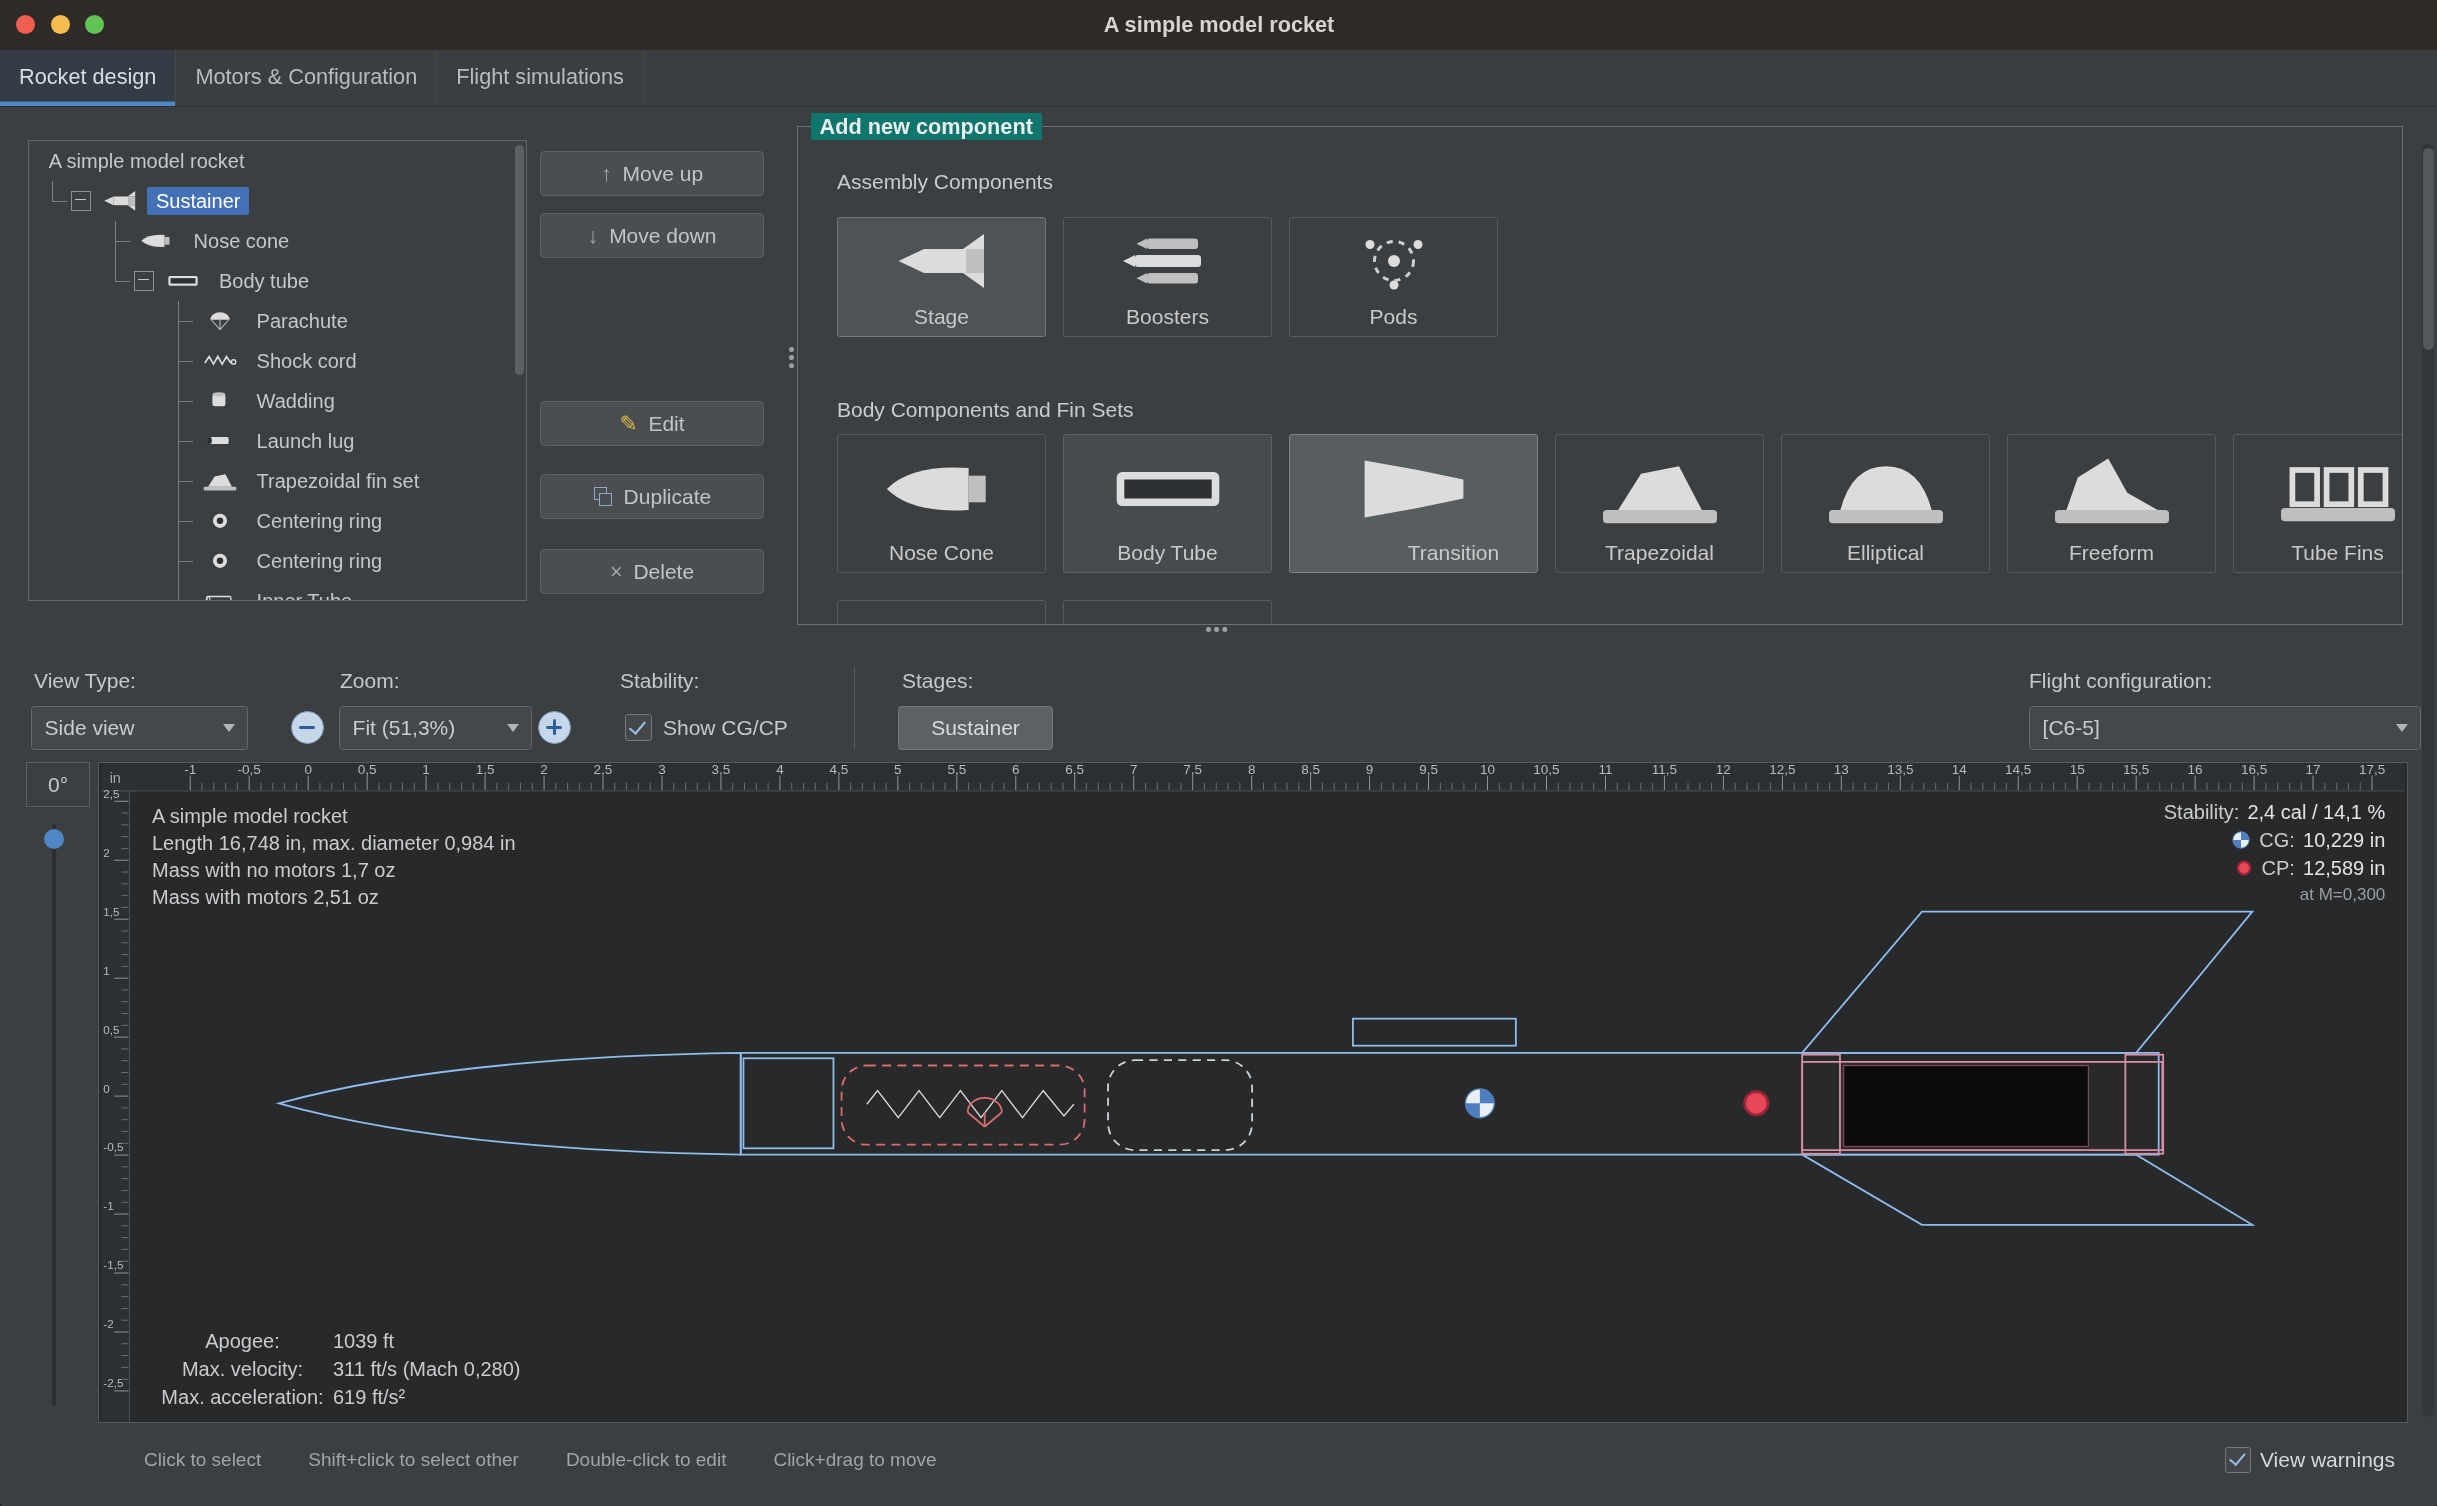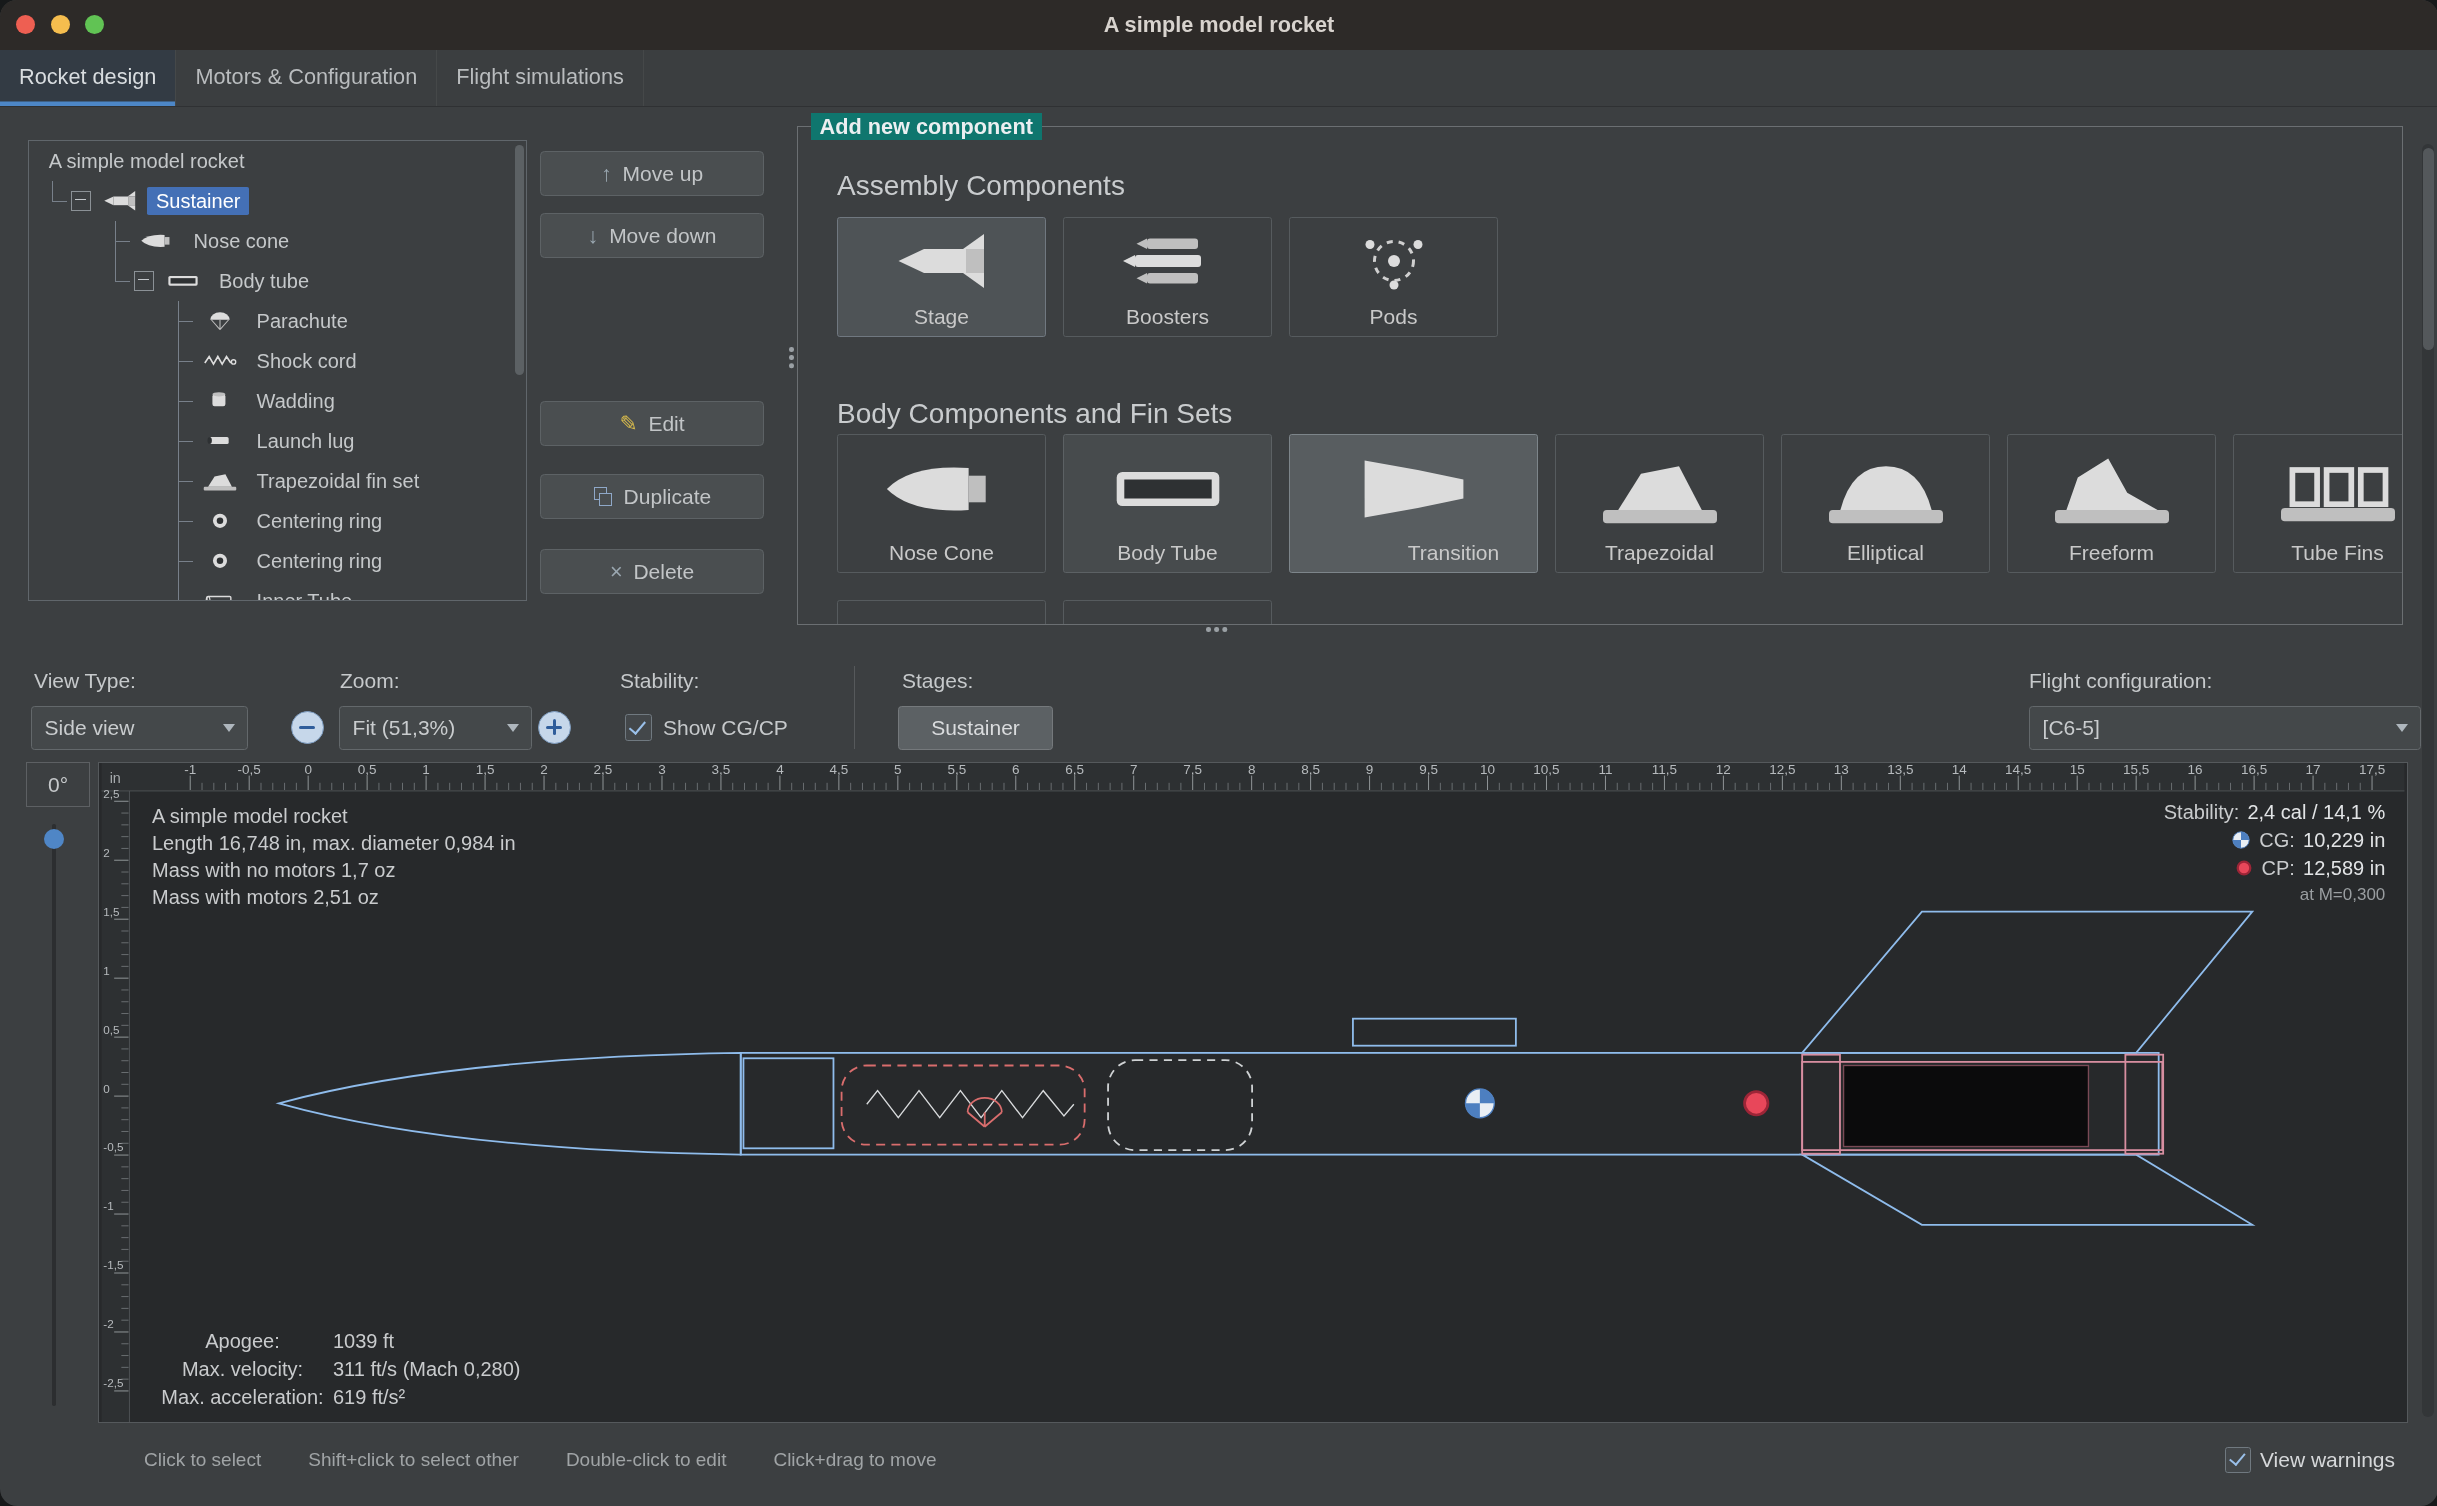--- a/index.html
+++ b/index.html
@@ -1,17 +1,17 @@
 <!DOCTYPE html>
 <html style="font-size:14.4px"><head>
 <meta charset="utf-8">
 <style>
   html,body{margin:0;padding:0;background:#17191a;}
   body{width:2438px;height:1506px;font-family:"Liberation Sans",sans-serif;}
-  #app{position:absolute;width:2438px;height:1506px;background:#3c3f41;border-radius:17px;overflow:hidden;}
+  #app{position:absolute;width:2438px;height:1506px;background:#3c3f41;border-radius:4px;overflow:hidden;}
 
   
   .titlebar{position:absolute;left:0;top:0;width:100%;height:50px;background:#2d2a28;border-bottom:0.9px solid #1f1d1c;}
   .titlebar .wtitle{display:block;text-align:center;line-height:50px;font-size:21.7px;font-weight:bold;color:#d8d3ce;}
   .tl{position:absolute;top:15.3px;width:19px;height:19px;border-radius:50%;}
   .tl.red{left:16.3px;background:#ee5f52;}
   .tl.yellow{left:51px;background:#f5bd4e;}
   .tl.green{left:85px;background:#61c354;}
 
   
@@ -43,21 +43,21 @@
   .dupe-icon{position:relative;width:20px;height:20px;}
   .dupe-icon::before{content:'';position:absolute;left:0.9px;top:0.9px;width:10.8px;height:10.8px;border:1.8px solid #8fa8c8;}
   .dupe-icon::after{content:'';position:absolute;left:6.3px;top:6.3px;width:10.8px;height:10.8px;border:1.8px solid #8fa8c8;background:#4a4e50;}
   .vdots{position:absolute;left:789px;top:347px;width:4.5px;height:4.5px;border-radius:50%;background:#9aa0a4;box-shadow:0 8.1px 0 #9aa0a4,0 16.3px 0 #9aa0a4;}
   .hdots{position:absolute;left:1206px;top:627px;width:4.5px;height:4.5px;border-radius:50%;background:#9aa0a4;box-shadow:8.1px 0 0 #9aa0a4,16.3px 0 0 #9aa0a4;}
 
   
   .group{position:absolute;left:797px;top:126px;width:1604px;height:497px;border:0.9px solid #6b6f72;}
   .group-title{position:absolute;top:-14.4px;left:12.6px;background:#0f766e;padding:0 9px;font-size:21.7px;font-weight:bold;color:#eceff1;line-height:27px;}
   .group-inner{position:absolute;left:0;top:0;right:0;bottom:0;overflow:hidden;}
-  .sec-label{position:absolute;left:39px;font-size:28px;color:#c9ccce;}
+  .sec-label{position:absolute;left:39px;font-size:21px;color:#c9ccce;}
   .card-row{position:absolute;left:39px;display:flex;gap:17px;}
   .card{position:relative;width:207px;border:0.9px solid #565b5e;border-radius:2.7px;background:transparent;cursor:pointer;}
   .card.st-selected{background:#4e5356;border-color:#707880;}
   .card.st-subtle{background:#474b4d;border-color:#5c6164;}
   .card.st-highlight{background:#585d60;border-color:#7d858a;}
   .cicon{position:absolute;top:12.6px;left:50%;transform:translateX(-50%);width:116px;height:60px;}
   .cicon.big{top:16.3px;width:135px;height:76px;}
   .clabel{position:absolute;bottom:7.2px;width:100%;text-align:center;font-size:21px;color:#c9c9c9;}
 
   .winscroll{position:absolute;right:3.6px;top:144px;width:12.6px;height:1273px;background:#333638;border-radius:6.3px;}

